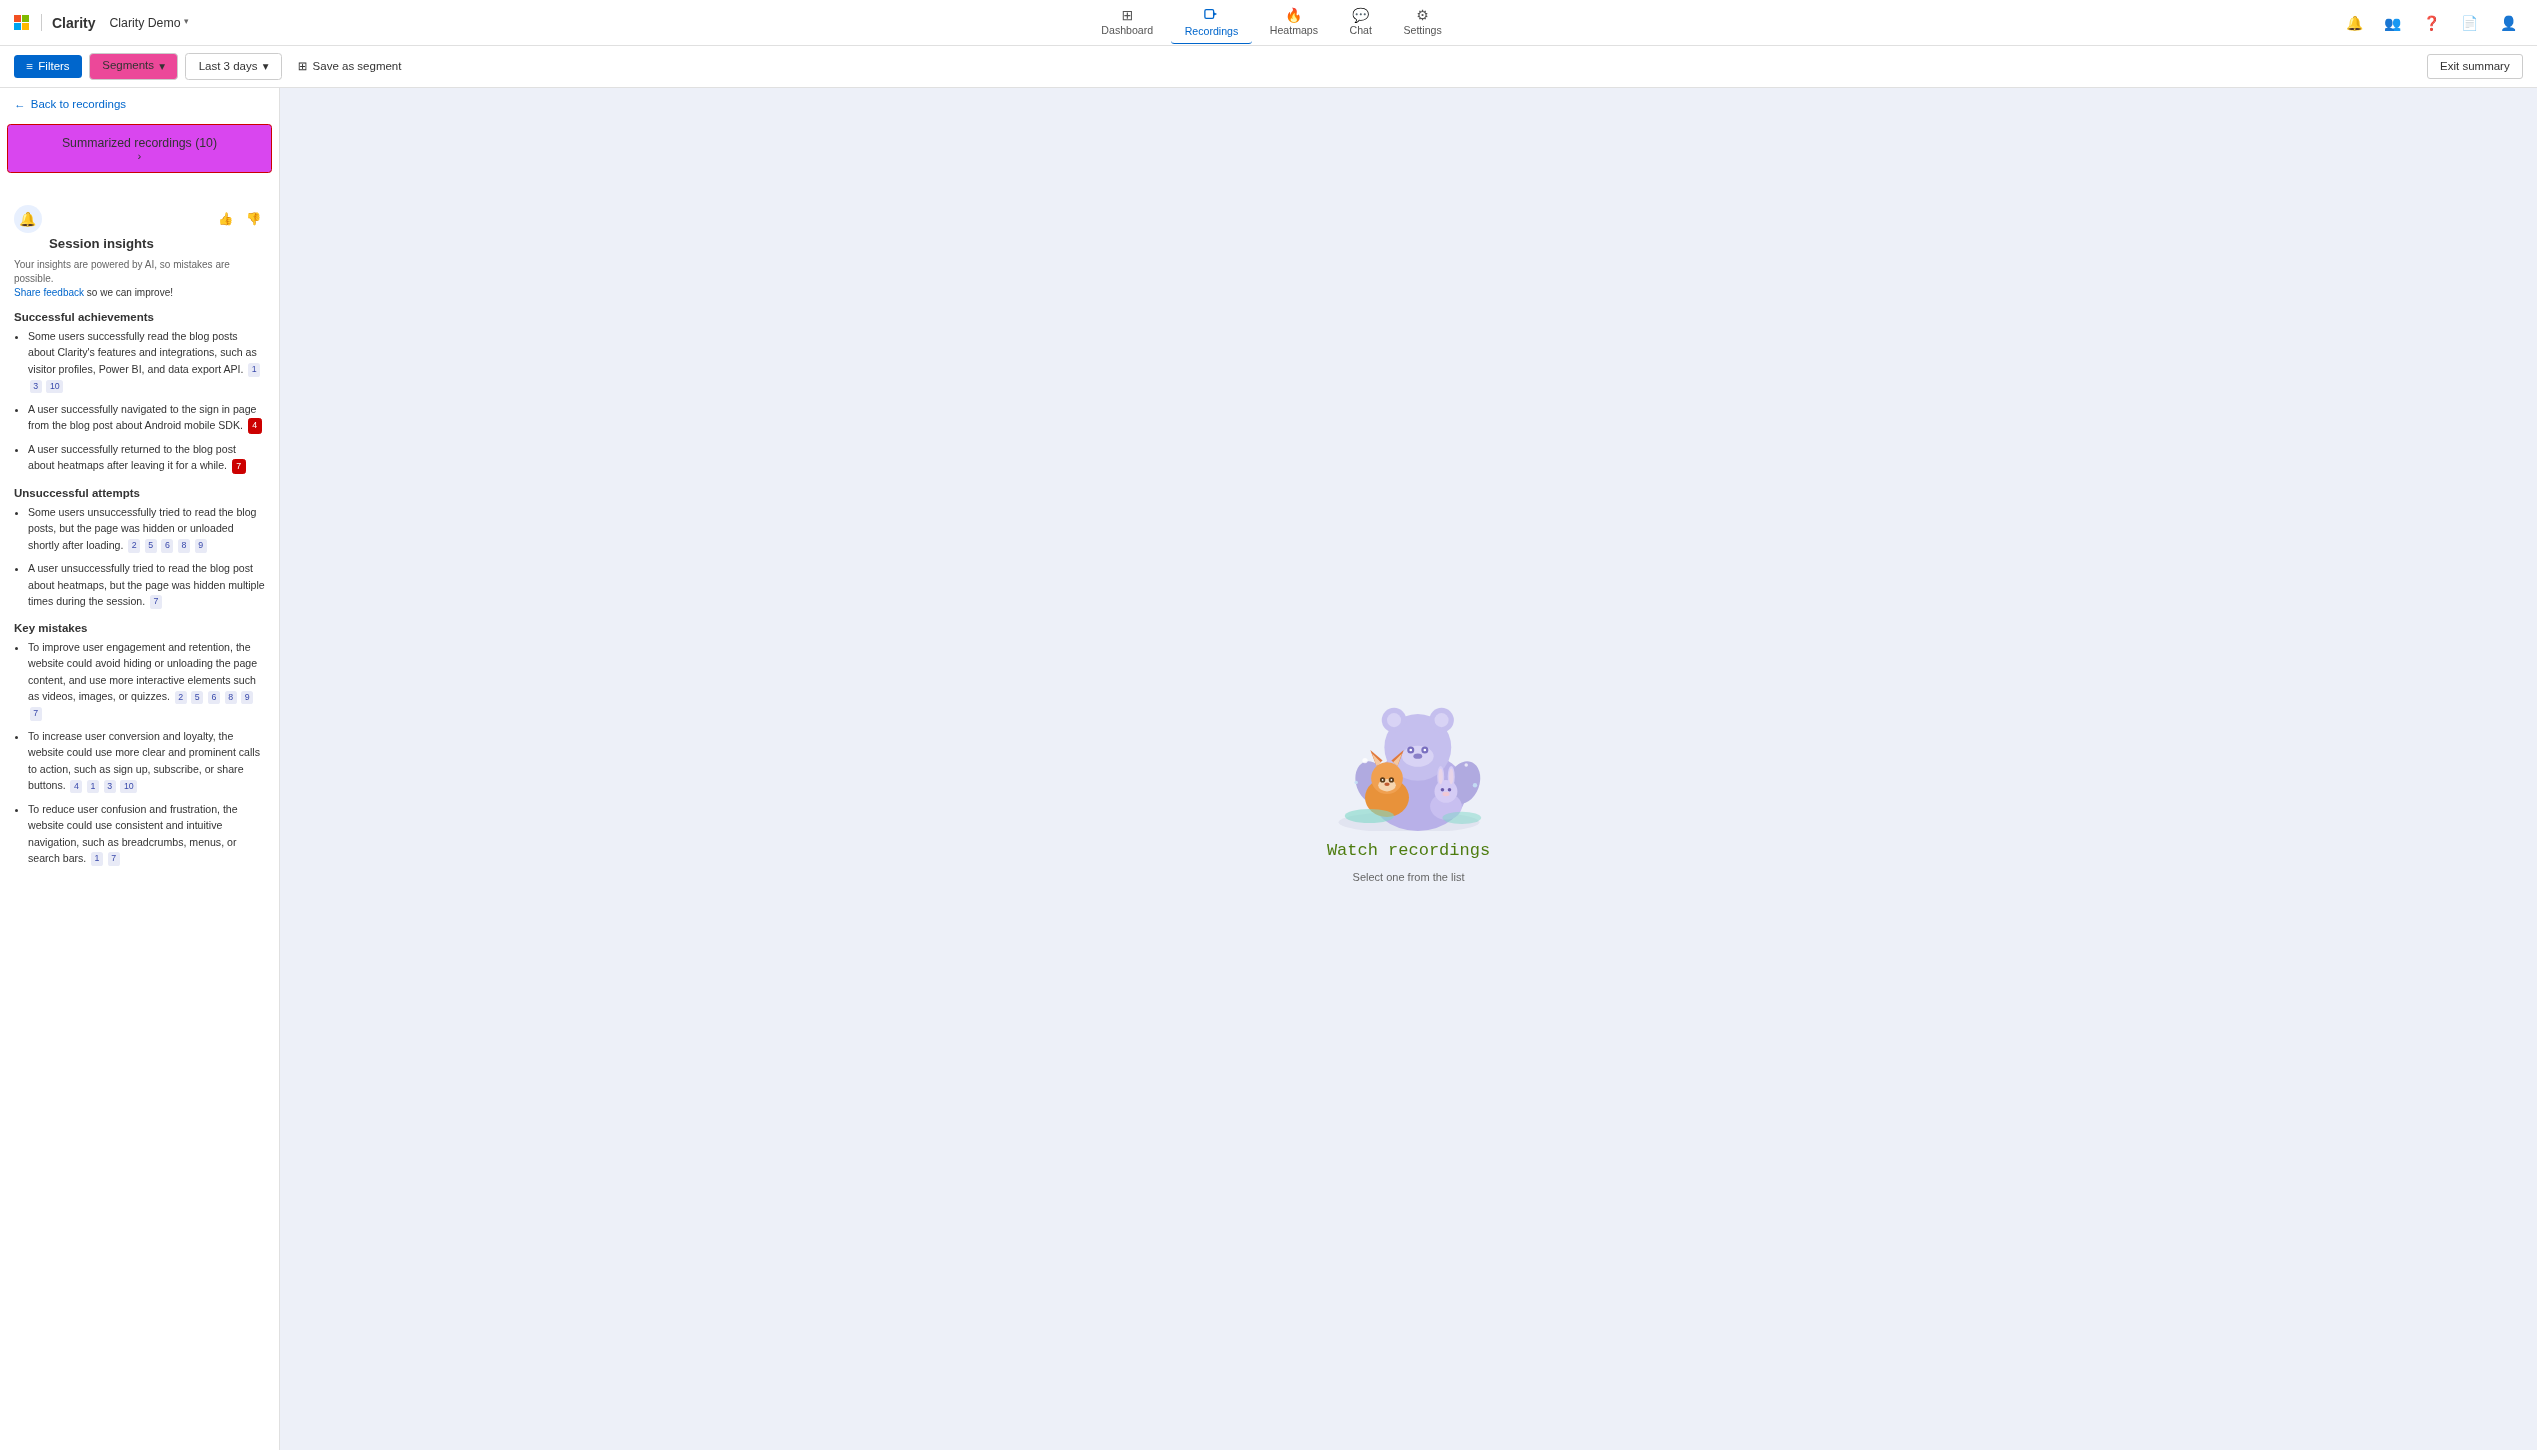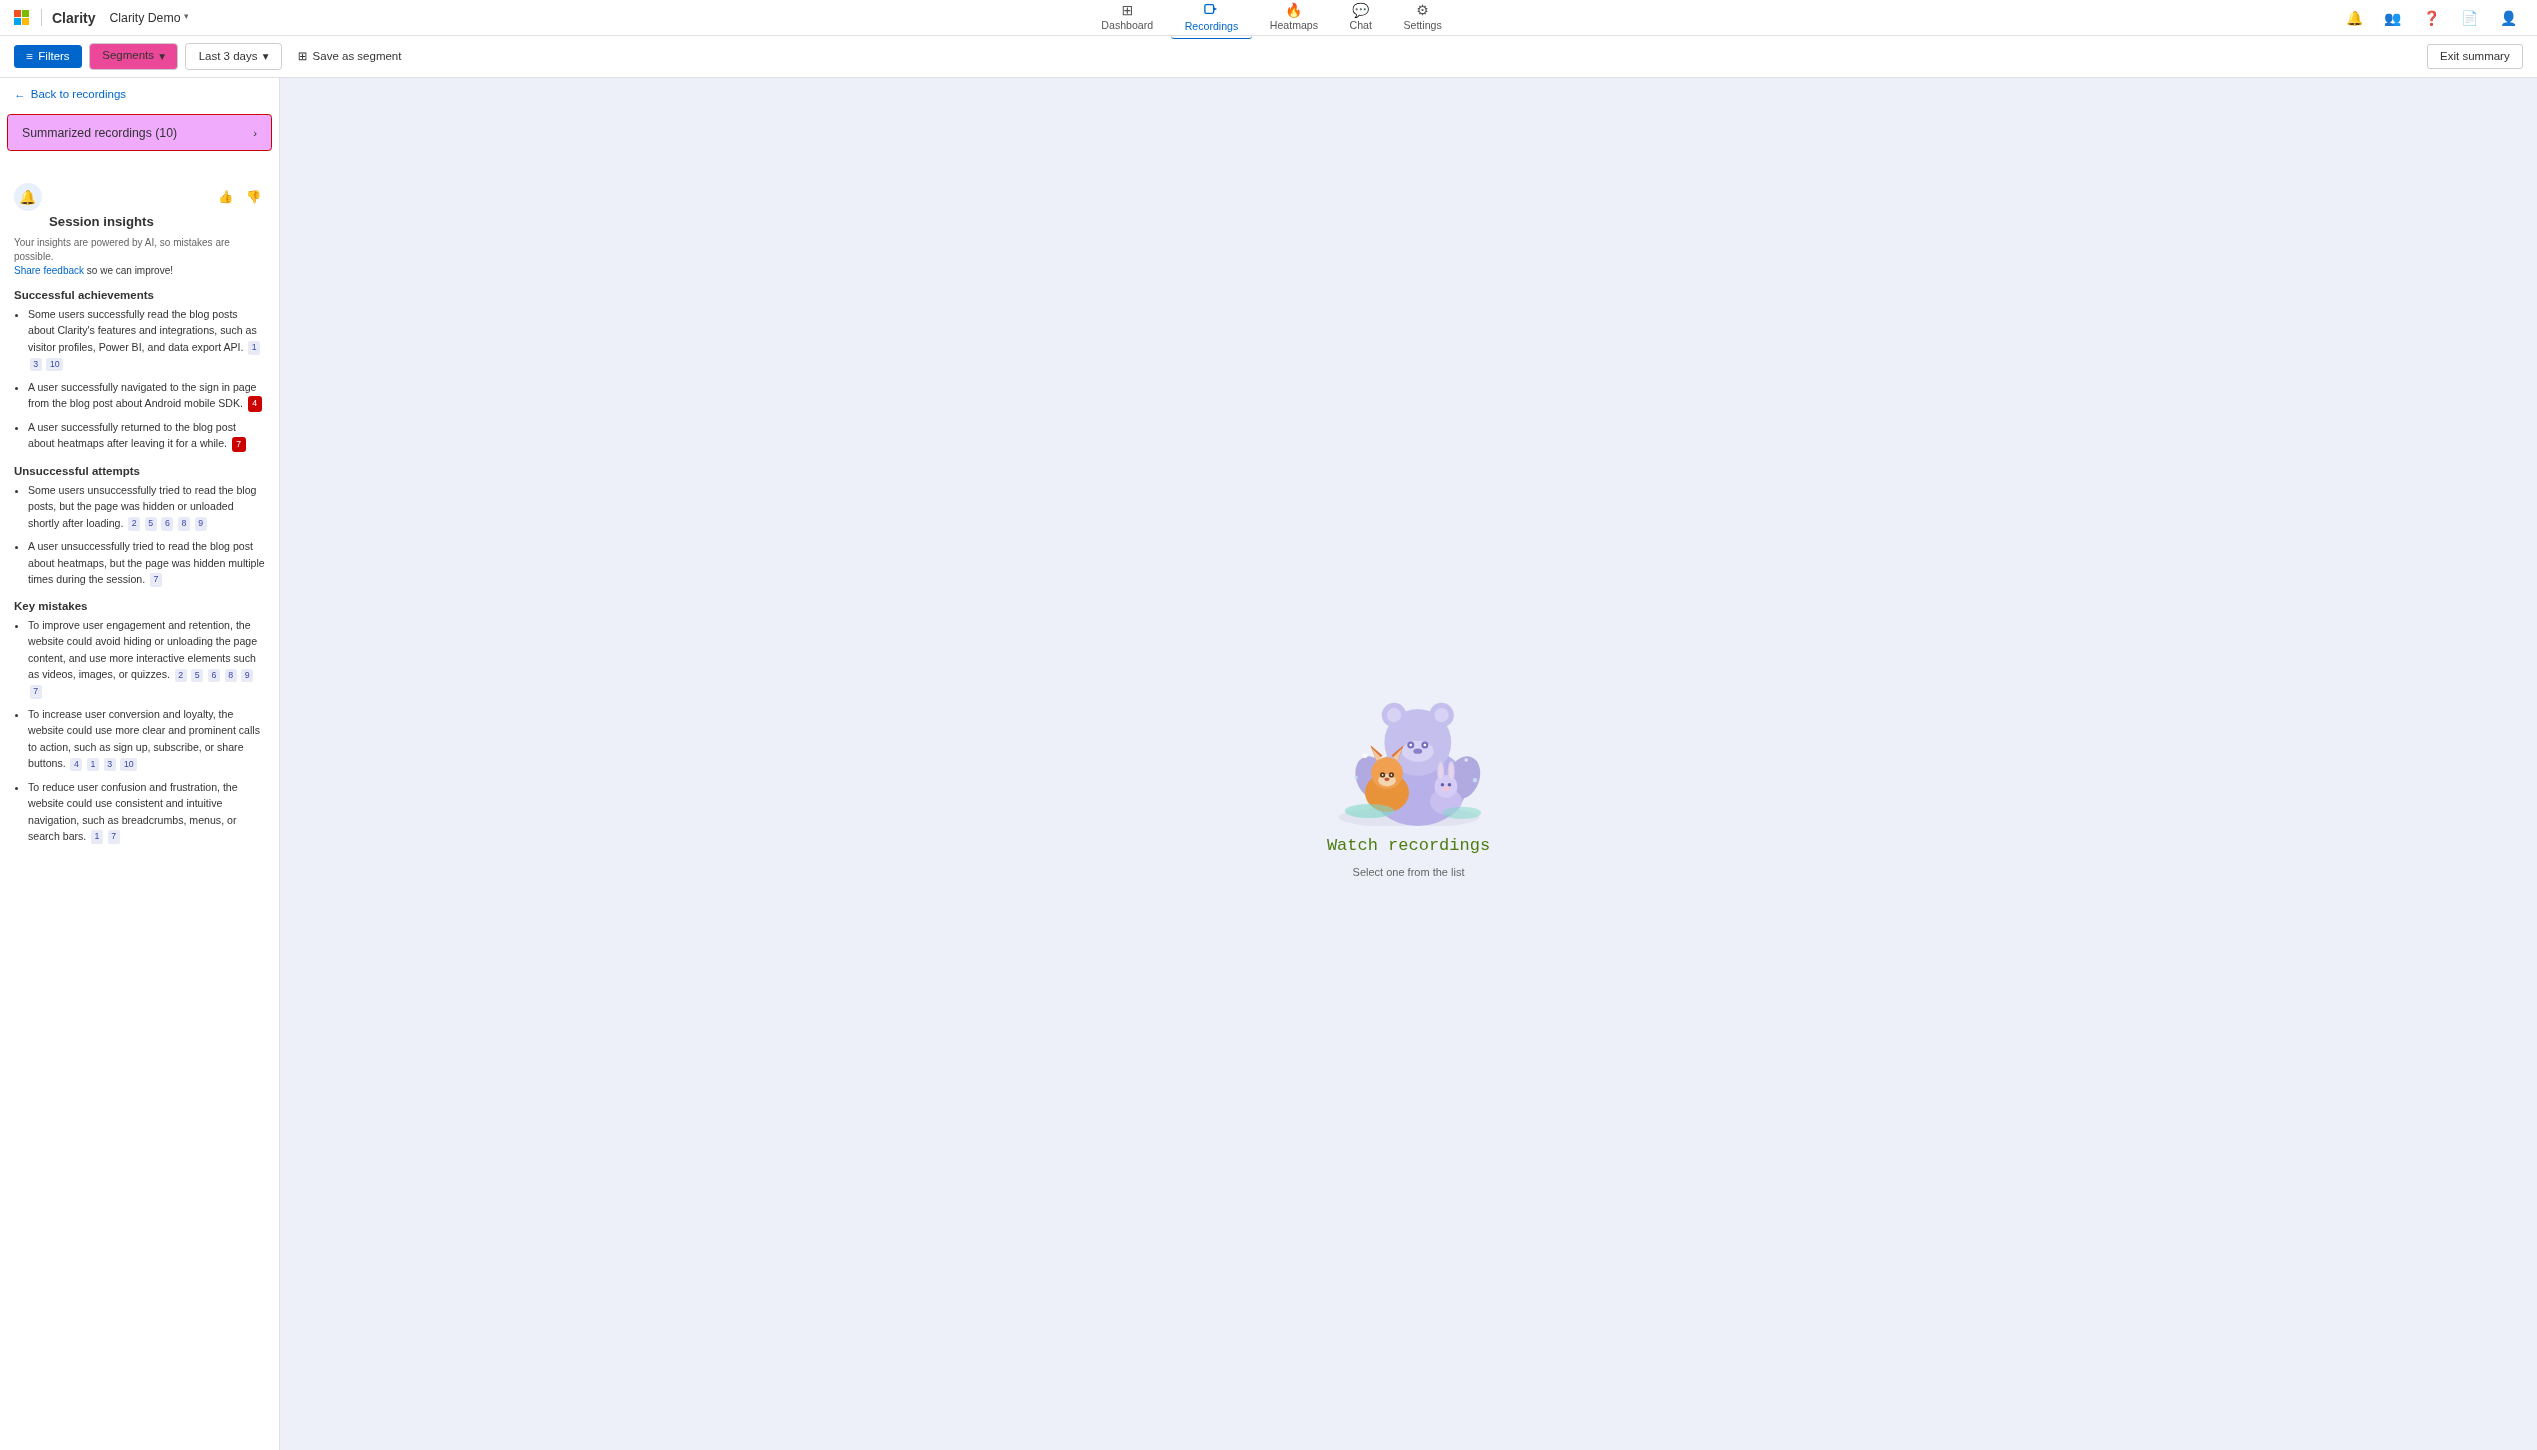--- a/index.html
+++ b/index.html
@@ -4,21 +4,21 @@
   <style>
     * { box-sizing: border-box; margin: 0; padding: 0; }
     body { font-family: 'Segoe UI', Tahoma, Geneva, Verdana, sans-serif; font-size: 11.5px; background: #f0f2f8; color: #333; height: 100vh; display: flex; flex-direction: column; }
 
     
     .top-nav {
       background: #fff;
       border-bottom: 0.9px solid #e0e0e0;
       display: flex;
       align-items: center;
-      height: 36px;
+      height: 46px;
       padding: 0 14px;
       gap: 7px;
       z-index: 10;
     }
     .nav-brand {
       display: flex;
       align-items: center;
       gap: 7px;
       margin-right: 7px;
     }
@@ -182,21 +182,22 @@
 
     .summarized-row {
       display: flex;
       align-items: center;
       justify-content: space-between;
       padding: 10.6px 14px;
       border: 1.8px solid #cc0000;
       margin: 3.5px 7px;
       border-radius: 3.5px;
       cursor: pointer;
-      background: #f0abfc;
+      background: #d946ef;
+      flex-direction: column;
     }
     .summarized-label {
       font-size: 12.3px;
       font-weight: 500;
       color: #333;
     }
 
     
     .session-insights {
       padding: 10.6px 14px;

